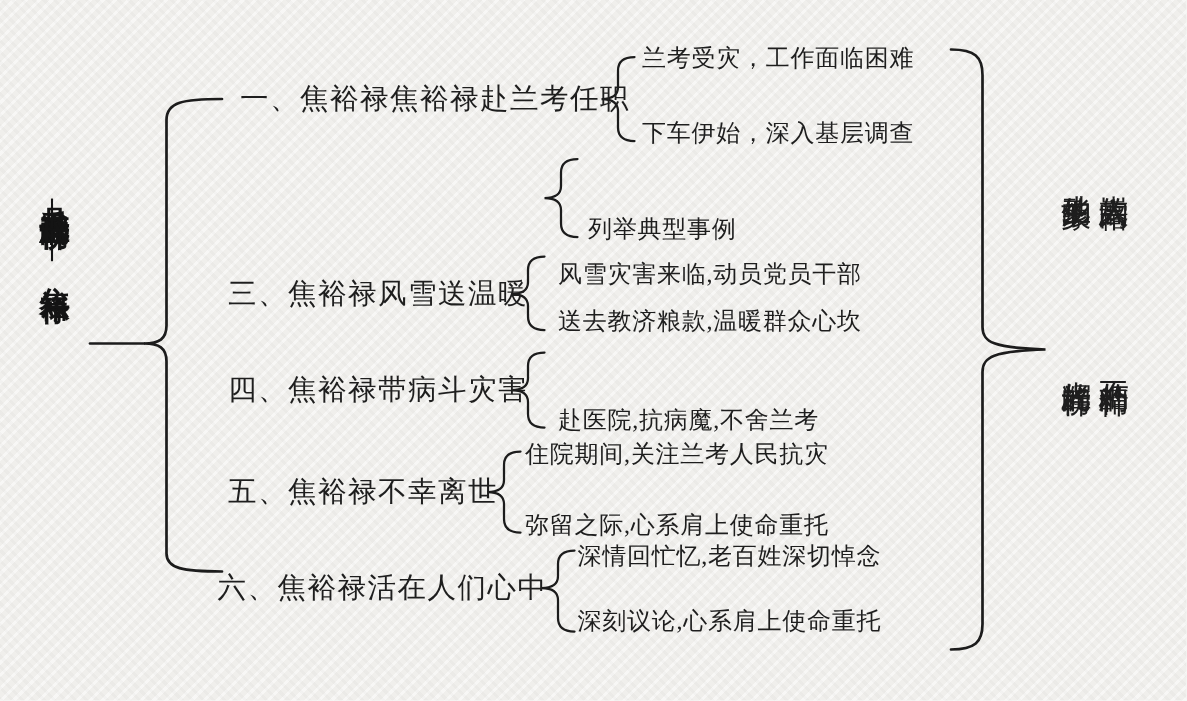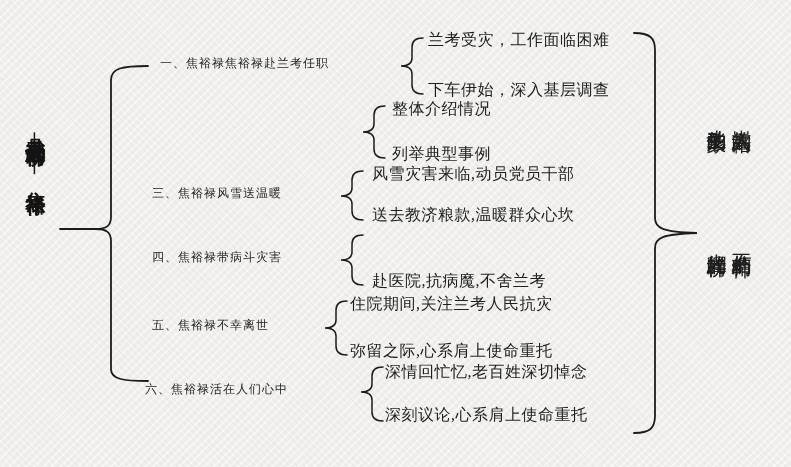--- a/index.html
+++ b/index.html
@@ -14,21 +14,21 @@
       repeating-linear-gradient(45deg, rgba(0,0,0,.018) 0 2px, transparent 2px 5px),
       repeating-linear-gradient(-45deg, rgba(255,255,255,.5) 0 2px, transparent 2px 6px);
   }
   .lines{position:absolute;left:0;top:0;width:791px;height:467px;}
   .lines path{fill:none;stroke:#1c1c1c;stroke-linecap:round;}
   .big{stroke-width:1.8px;}
   .mini{stroke-width:1.5px;}
   .node{
     position:absolute;color:#1e1e1e;white-space:nowrap;line-height:1;
   }
-  .item{font-size:12px;letter-spacing:1px;text-align:center;}
+  .item{font-size:19px;letter-spacing:1px;text-align:center;}
   .sub{font-size:16px;letter-spacing:.5px;}
   .vtitle{
     position:absolute;left:24px;top:122px;
     writing-mode:vertical-rl;text-orientation:mixed;
     font-size:20px;font-weight:700;letter-spacing:1.5px;
     color:#141414;white-space:nowrap;line-height:1.15;
   }
   .vgroup{
     position:absolute;writing-mode:vertical-rl;text-orientation:mixed;
     font-size:20px;line-height:25px;color:#1e1e1e;letter-spacing:1px;
@@ -58,23 +58,22 @@
   <div class="vtitle">县委书记的榜样——焦裕禄</div>
 
   <div class="node item" style="left:160px;top:57px">一、焦裕禄焦裕禄赴兰考任职</div>
   <div class="node item" style="left:152px;top:187px">三、焦裕禄风雪送温暖</div>
   <div class="node item" style="left:152px;top:251px">四、焦裕禄带病斗灾害</div>
   <div class="node item" style="left:152px;top:319px">五、焦裕禄不幸离世</div>
   <div class="node item" style="left:145px;top:383px">六、焦裕禄活在人们心中</div>
 
   <div class="node sub" style="left:428px;top:32px">兰考受灾，工作面临困难</div>
   <div class="node sub" style="left:428px;top:82px">下车伊始，深入基层调查</div>
-  <div class="node sub" style="left:392px;top:101px">整体介绍情况</div>
   <div class="node sub" style="left:392px;top:146px">列举典型事例</div>
-  <div class="node sub" style="left:372px;top:166px">风雪灾害来临,动员党员干部</div>
+  <div class="node sub" style="left:372px;top:176px">风雪灾害来临,动员党员干部</div>
   <div class="node sub" style="left:372px;top:207px">送去教济粮款,温暖群众心坎</div>
   <div class="node sub" style="left:372px;top:273px">赴医院,抗病魔,不舍兰考</div>
   <div class="node sub" style="left:350px;top:296px">住院期间,关注兰考人民抗灾</div>
   <div class="node sub" style="left:350px;top:343px">弥留之际,心系肩上使命重托</div>
   <div class="node sub" style="left:385px;top:364px">深情回忙忆,老百姓深切悼念</div>
   <div class="node sub" style="left:385px;top:407px">深刻议论,心系肩上使命重托</div>
 
   <div class="vgroup" style="left:704px;top:114px">
     <span>崇高的人格</span>
     <span>生动的形象</span>

